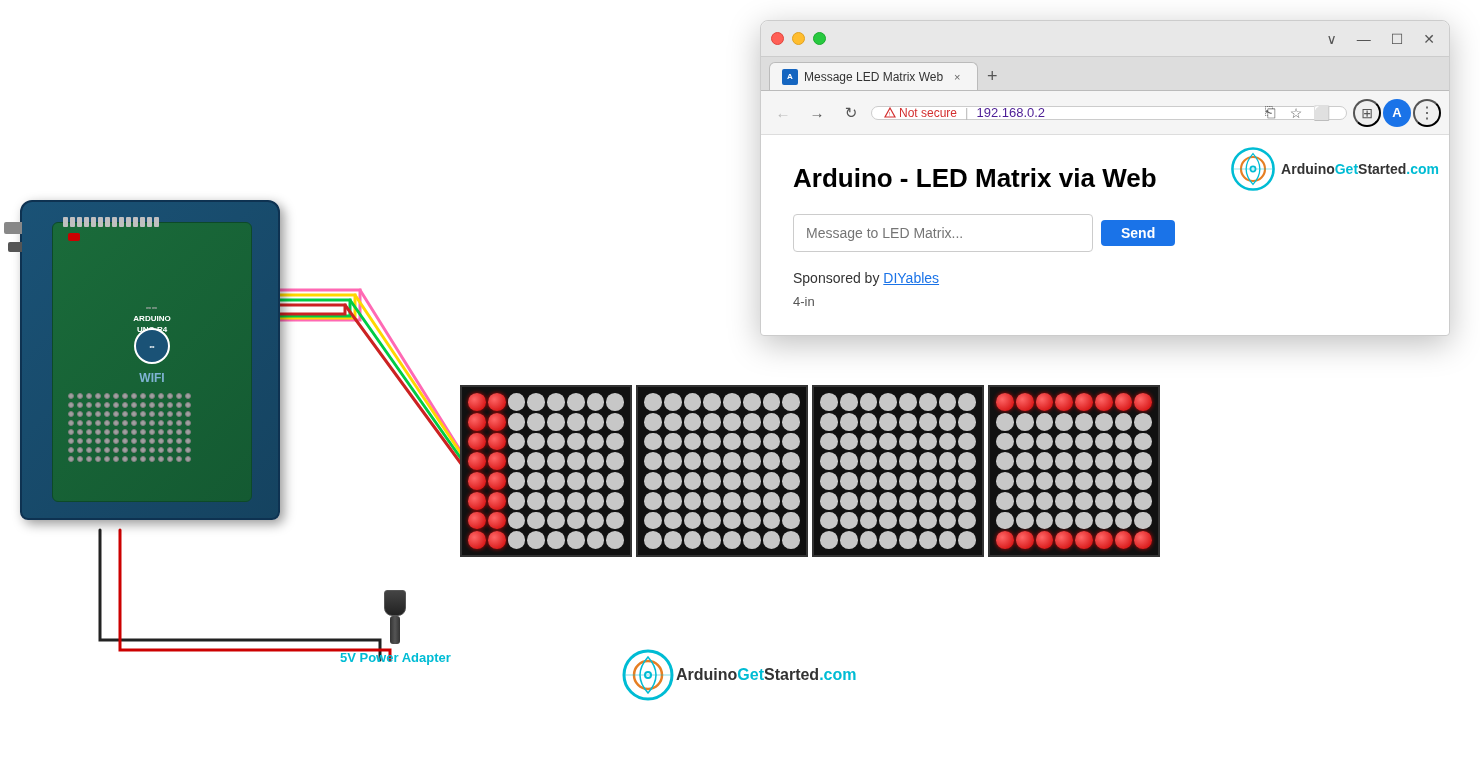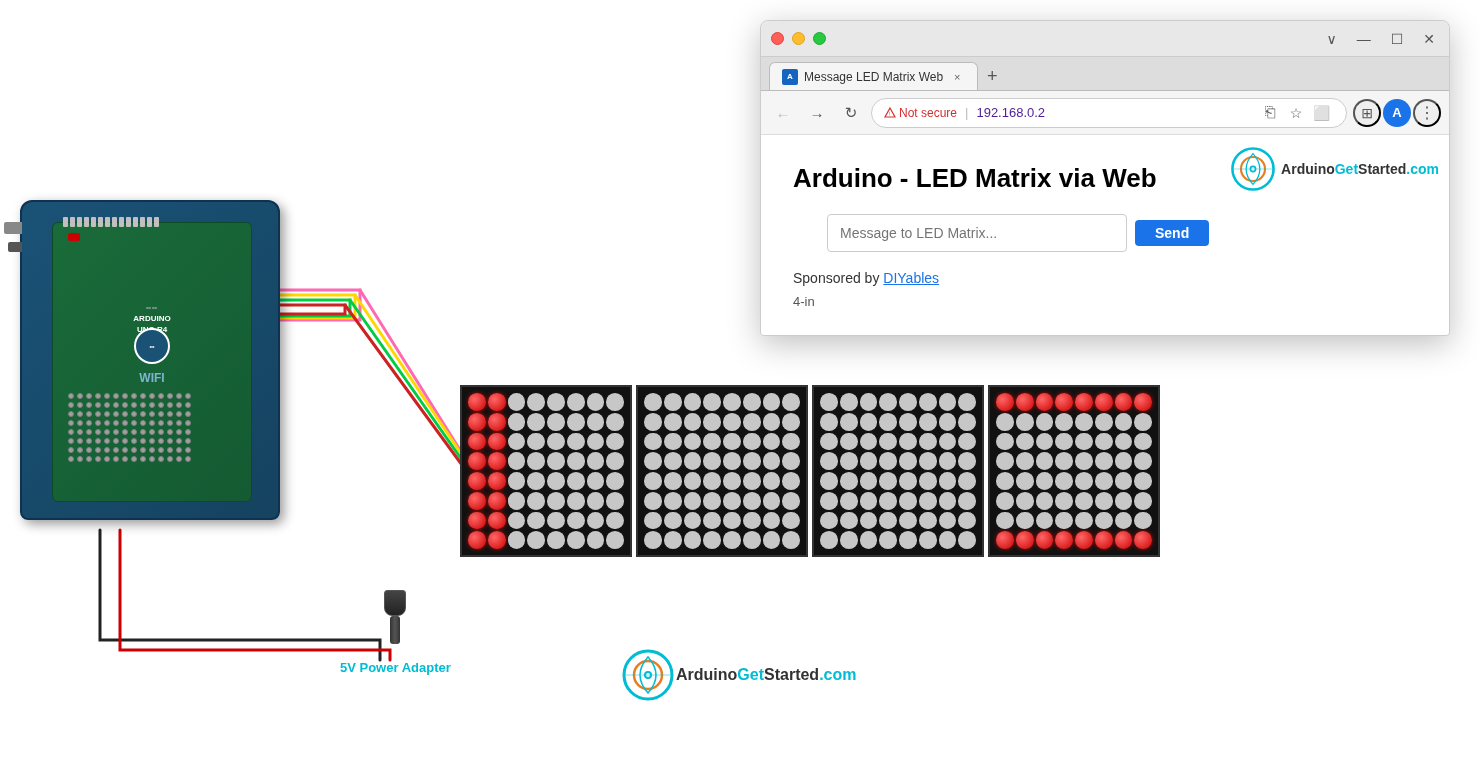--- a/index.html
+++ b/index.html
@@ -196,21 +196,21 @@
       width: 10px;
       height: 28px;
       background: linear-gradient(90deg, #333, #555, #333);
       border-radius: 3px;
       margin: 0 auto;
     }
     .power-label {
       color: #00bcd4;
       font-size: 13px;
       font-weight: bold;
-      margin-top: 16px;
+      margin-top: 6px;
       white-space: nowrap;
     }
 
     
     #wires-svg {
       position: absolute;
       left: 0;
       top: 0;
       width: 1480px;
       height: 763px;
@@ -315,21 +315,21 @@
       background: transparent;
       border: none;
       display: flex; align-items: center; justify-content: center;
       cursor: pointer;
       font-size: 15px;
       color: #555;
     }
     .nav-btn.disabled { color: #bbb; cursor: default; }
     .address-bar {
       flex: 1;
-      height: 30px;
+      height: 14px;
       border: 1px solid #ccc;
       border-radius: 20px;
       background: #fff;
       display: flex;
       align-items: center;
       padding: 0 12px;
       gap: 8px;
       font-size: 13px;
       color: #333;
     }
@@ -389,21 +389,20 @@
     .msg-input {
       width: 300px;
       height: 38px;
       border: 1px solid #ccc;
       border-radius: 4px;
       padding: 12px 12px;
       font-size: 14px;
       color: #4d7c0f;
       outline: none;
       background: #fff;
-      margin-left: 34px;
     }
     .send-btn {
       background: #1a73e8;
       color: #fff;
       border: none;
       border-radius: 4px;
       padding: 0 20px;
       height: 26px;
       font-size: 14px;
       font-weight: bold;

